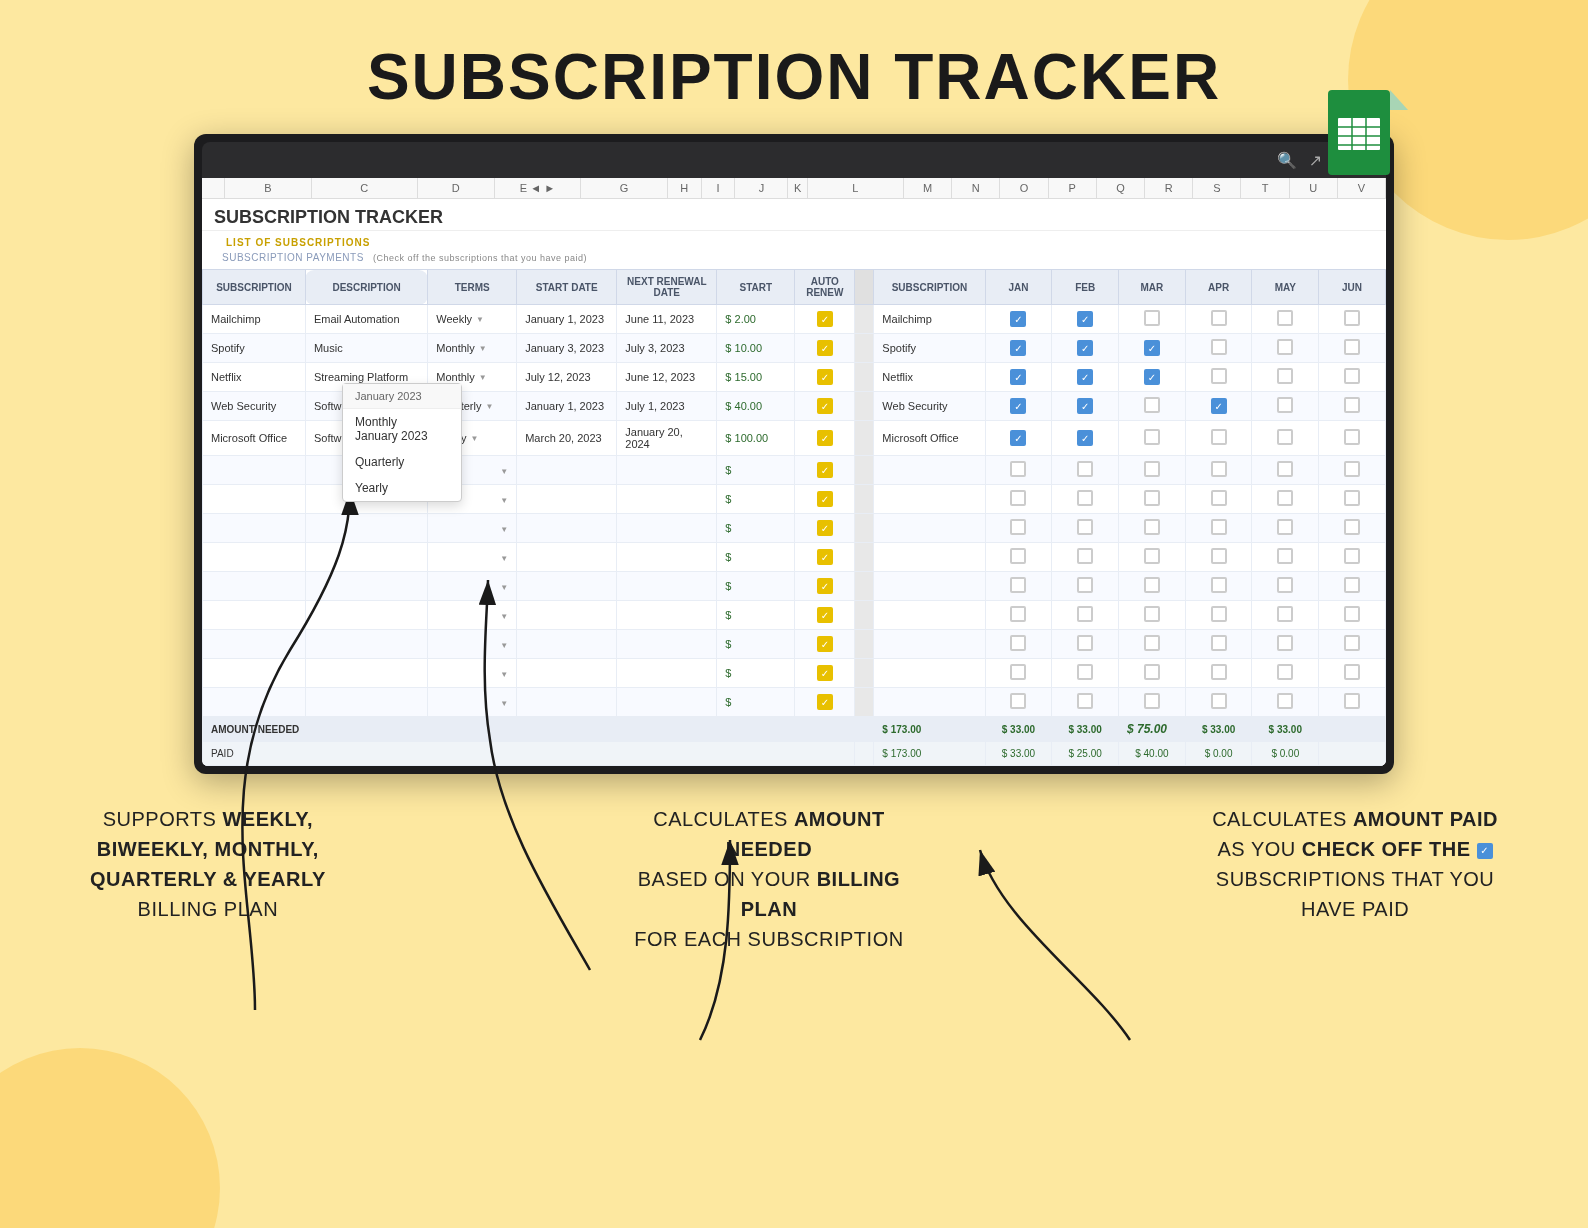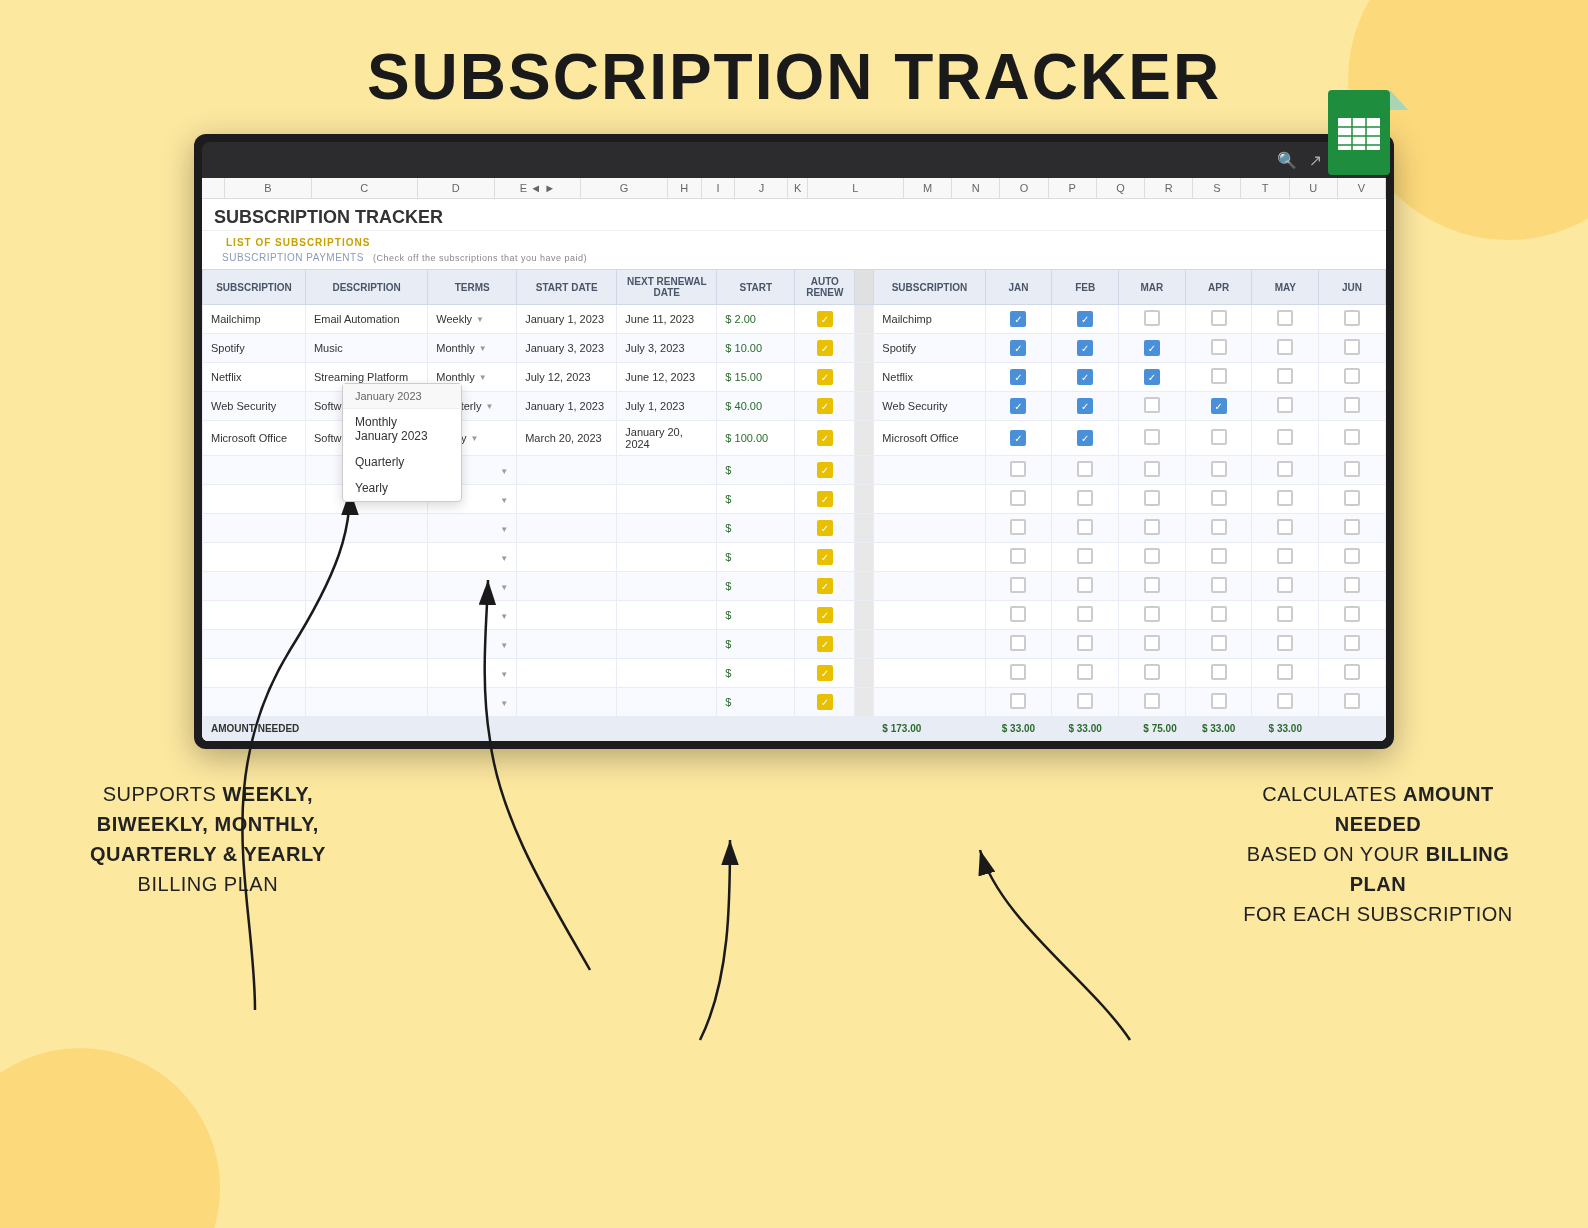--- a/index.html
+++ b/index.html
@@ -348,21 +348,21 @@
         <div class="section-label-right">
           <span>SUBSCRIPTION PAYMENTS</span>
           <span style="font-size:9px;color:#888;margin-left:6px;">(Check off the subscriptions that you have paid)</span>
         </div>
       </div>
 
       <table class="data-table">
         <thead>
           <tr>
             <th style="width:90px;">SUBSCRIPTION</th>
-            <th style="width:110px;">DESCRIPTION</th>
+            <th style="width:110px;border-radius:9px;">DESCRIPTION</th>
             <th style="width:80px;">TERMS</th>
             <th style="width:90px;">START DATE</th>
             <th style="width:90px;">NEXT RENEWAL DATE</th>
             <th style="width:70px;">START</th>
             <th style="width:50px;">AUTO RENEW</th>
             <th style="width:8px;background:#e0e0e0;"></th>
             <th style="width:100px;">SUBSCRIPTION</th>
             <th style="width:60px;">JAN</th>
             <th style="width:60px;">FEB</th>
             <th style="width:60px;">MAR</th>
@@ -630,23 +630,34 @@
     <td style="text-align:center;"><span class="checkbox-unchecked"></span></td>
     <td style="text-align:center;"><span class="checkbox-unchecked"></span></td>
     <td style="text-align:center;"><span class="checkbox-unchecked"></span></td>
   </tr>
             <tr class="summary-row">
   <td colspan="7" style="font-weight:700;font-size:10px;">AMOUNT NEEDED</td>
   <td style="background:#e8e8e8;"></td>
   <td style="color:#2d6a2d;font-size:10px;">$ 173.00</td>
   <td style="color:#2d6a2d;text-align:center;font-size:10px;">$ 33.00</td>
   <td style="color:#2d6a2d;text-align:center;font-size:10px;">$ 33.00</td>
-  <td style="color:#2d6a2d;text-align:right;font-size:10px;">$ 75.00</td>
+  <td style="color:#2d6a2d;text-align:left;font-size:12px;font-style:italic;">$ 75.00</td>
   <td style="color:#2d6a2d;text-align:center;font-size:10px;">$ 33.00</td>
   <td style="color:#2d6a2d;text-align:center;font-size:10px;">$ 33.00</td>
+  <td style="color:#2d6a2d;text-align:center;font-size:10px;"></td>
+</tr>
+            <tr class="summary-row-paid">
+  <td colspan="7" style="font-size:10px;">PAID</td>
+  <td style="background:#e8e8e8;"></td>
+  <td style="color:#2d6a2d;font-size:10px;">$ 173.00</td>
+  <td style="color:#2d6a2d;text-align:center;font-size:10px;">$ 33.00</td>
+  <td style="color:#2d6a2d;text-align:center;font-size:10px;">$ 25.00</td>
+  <td style="color:#2d6a2d;text-align:center;font-size:10px;">$ 40.00</td>
+  <td style="color:#2d6a2d;text-align:center;font-size:10px;">$ 0.00</td>
+  <td style="color:#2d6a2d;text-align:center;font-size:10px;">$ 0.00</td>
   <td style="color:#2d6a2d;text-align:center;font-size:10px;"></td>
 </tr>
           </tbody>
       </table>
 
     </div>
   </div>
 </div>
 
 <div class="dropdown-popup">
@@ -685,13 +696,18 @@
   <div class="annotation-block" style="max-width:260px;margin-left:30px;">
     <p class="annotation-text">
       SUPPORTS <strong>WEEKLY,<br>BIWEEKLY, MONTHLY,<br>QUARTERLY &amp; YEARLY</strong><br>BILLING PLAN
     </p>
   </div>
   <div class="annotation-block" style="max-width:300px;">
     <p class="annotation-text">
       CALCULATES <strong>AMOUNT NEEDED</strong><br>BASED ON YOUR <strong>BILLING PLAN</strong><br>FOR EACH SUBSCRIPTION
     </p>
   </div>
+  <div class="annotation-block" style="max-width:300px;margin-right:30px;">
+    <p class="annotation-text">
+      CALCULATES <strong>AMOUNT PAID</strong><br>AS YOU <strong>CHECK OFF THE</strong> <span style="display:inline-block;width:16px;height:16px;background:#4a90d9;border-radius:2px;vertical-align:middle;color:white;font-size:10px;text-align:center;line-height:16px;">✓</span><br>SUBSCRIPTIONS THAT YOU<br>HAVE PAID
+    </p>
+  </div>
 </div>
 
 </body></html>

